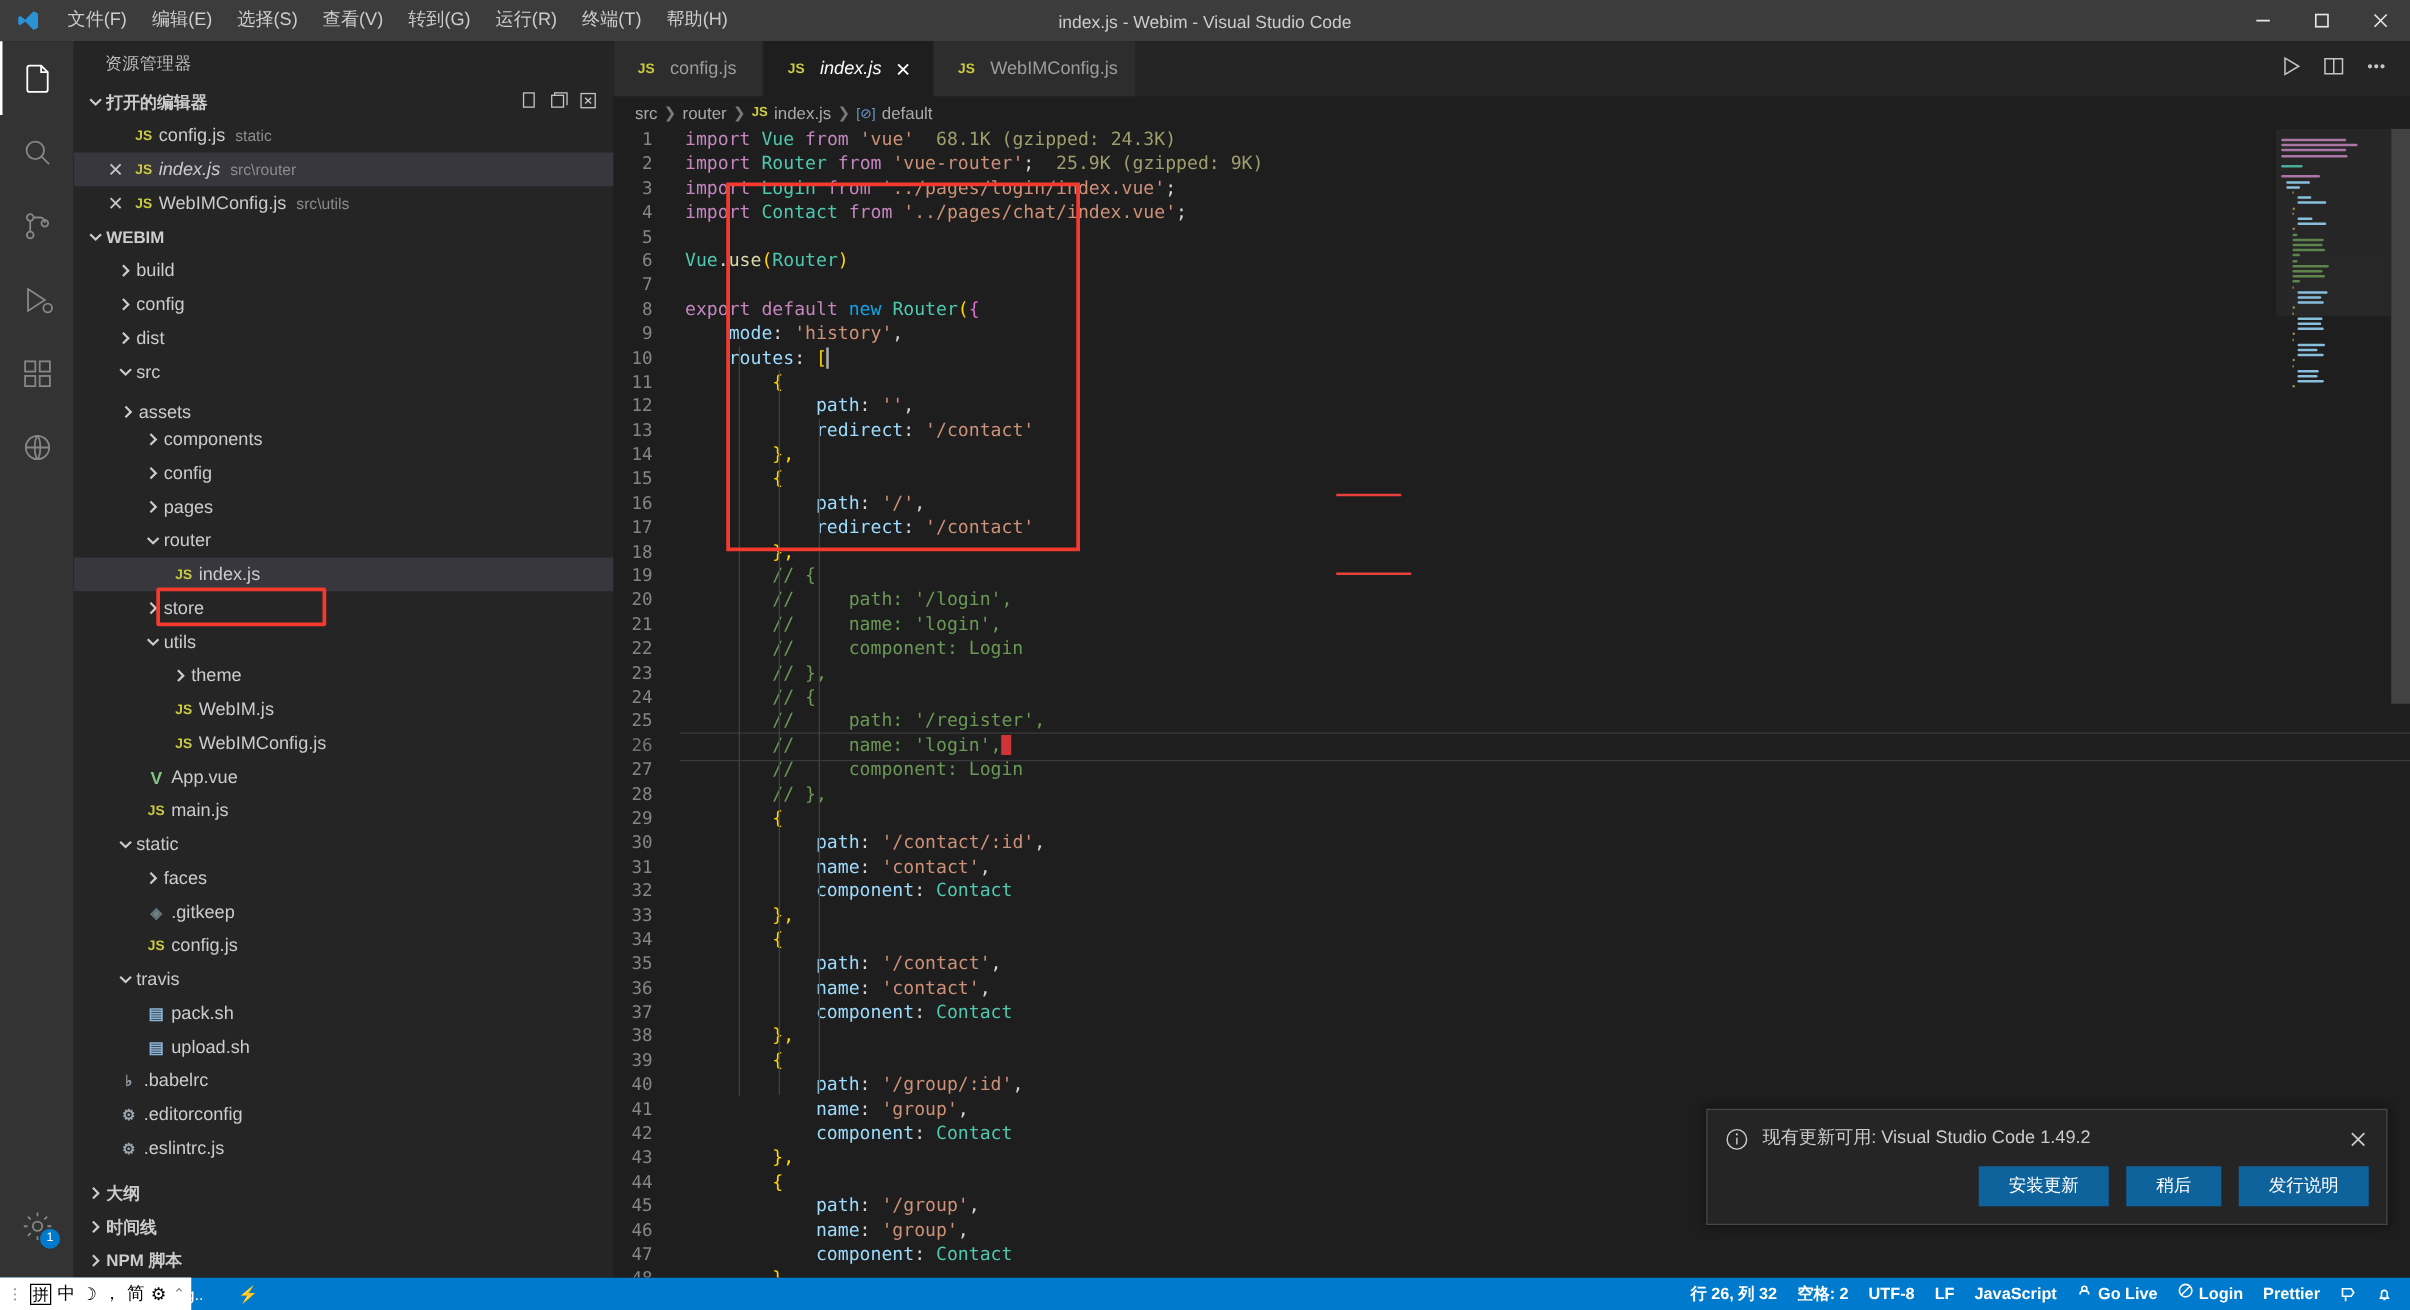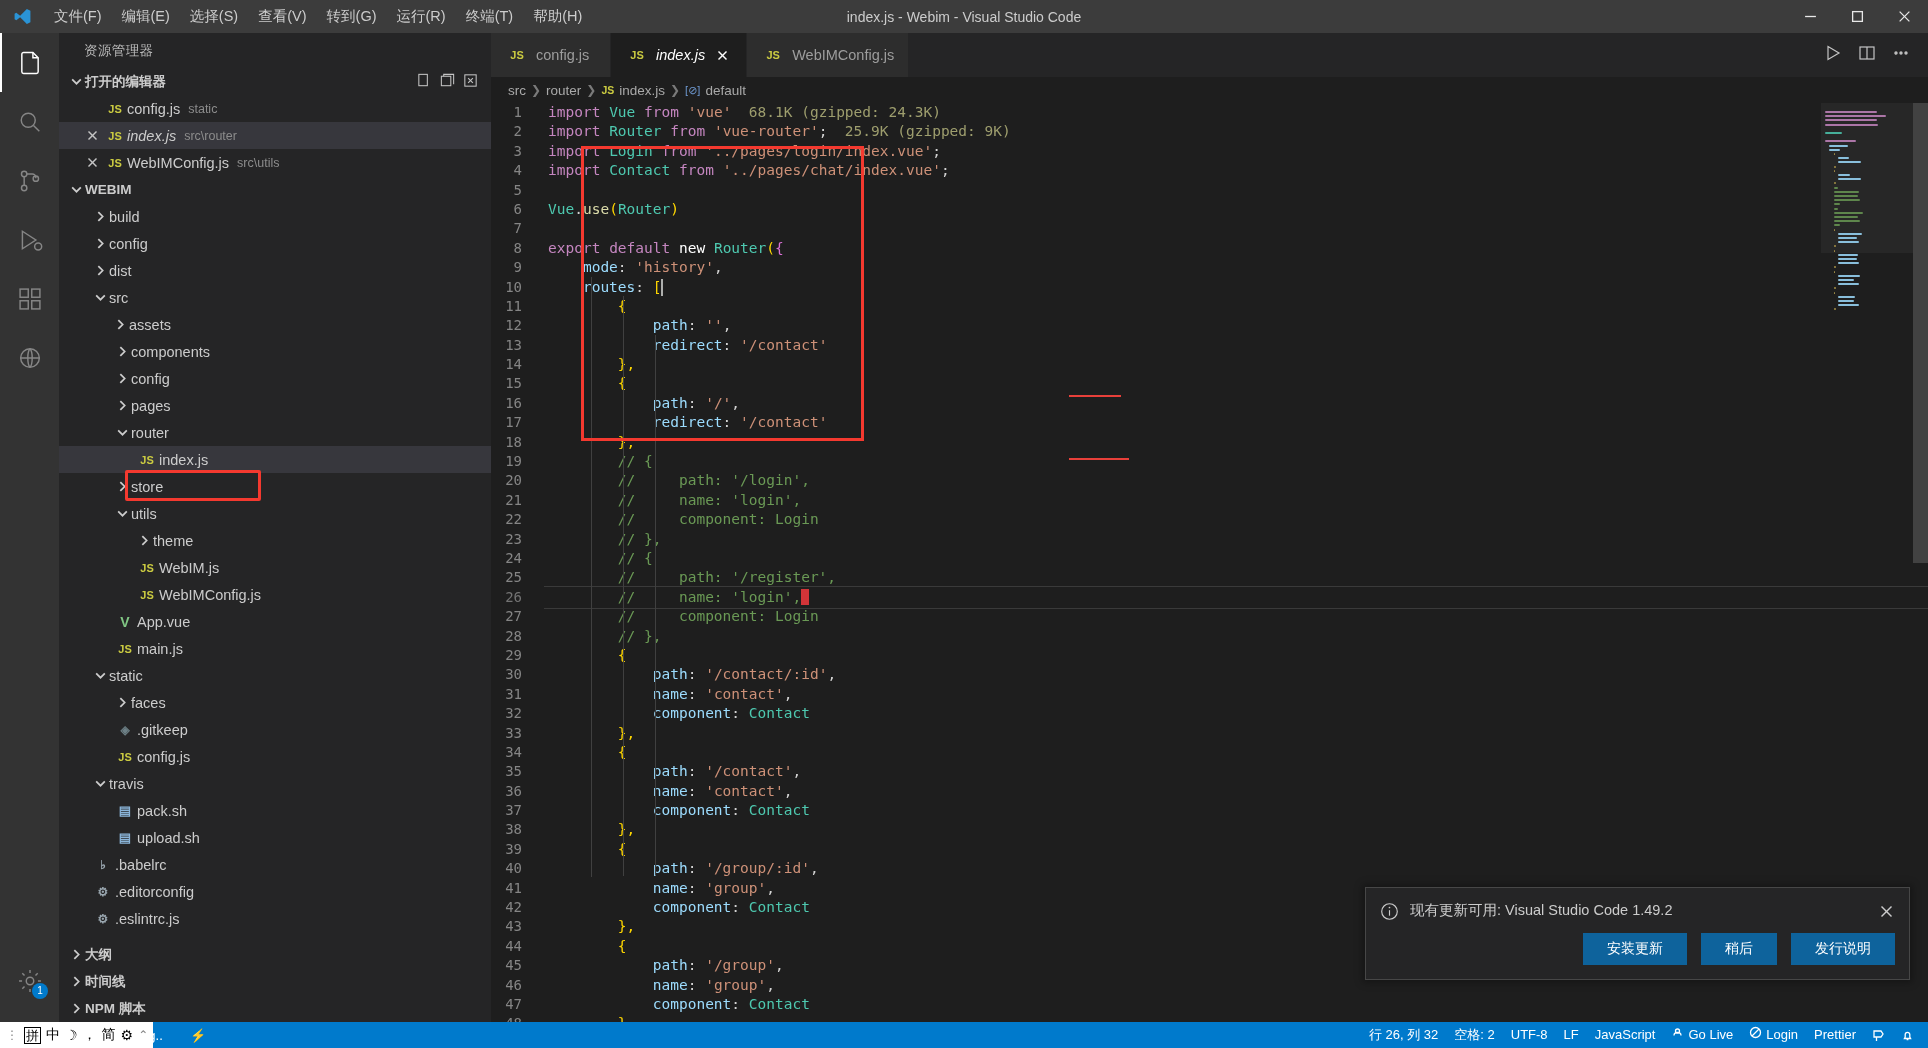--- a/index.html
+++ b/index.html
@@ -90,21 +90,21 @@
     font-family:"DejaVu Sans Mono","Liberation Mono",monospace; font-size:14.5px; line-height:19.4px; }
   .code-rows { position:absolute; top:0; left:0; right:0; }
   .crow { display:flex; height:19.4px; align-items:center; white-space:pre; }
   .lnum { width:57px; text-align:right; padding-right:26px; color:#858585; flex:0 0 57px; font-size:14px; }
   .lnum.cur { color:#737373; }
   .ctext { flex:1; position:relative; }
   .crow.current-line .ctext::before { content:""; position:absolute; left:-4px; right:0; top:-2px; bottom:-2px;
     border-top:1px solid #3a3a3a; border-bottom:1px solid #3a3a3a; }
   
   .kw { color:#c586c0; }   
-  .kw2{ color:#ffffff; }   
+  .kw2{ color:#0ea5e9; }   
   .id { color:#9cdcfe; }   
   .cls{ color:#4ec9b0; }   
   .str{ color:#ce9178; }   
   .cmt{ color:#6a9955; }   
   .pun{ color:#d4d4d4; }
   .brk{ color:#ffd700; }
   .brk2{ color:#da70d6; }
   .fn { color:#dcdcaa; }
   .imp{ color:#9e9e6e; }   
   .indent-guide { position:absolute; top:0; bottom:0; width:1px; background:#404040; }
@@ -131,21 +131,21 @@
   .notif-close { width:22px; height:20px; display:flex; align-items:center; justify-content:center; color:#cccccc; }
   .notif-close svg { width:13px; height:13px; stroke:currentColor; stroke-width:1.4; fill:none; }
   .notif-btns { display:flex; justify-content:flex-end; gap:14px; padding:4px 14px 14px; }
   .nbtn { background:#0e639c; color:#ffffff; font-size:14px; padding:7px 24px; border:none;
     font-family:"Liberation Sans",sans-serif; cursor:pointer; }
 
   
   .statusbar { height:26px; background:#007acc; display:flex; align-items:center;
     font-size:13px; color:#ffffff; flex:0 0 26px; }
   .sb-left { display:flex; align-items:center; height:26px; }
-  .sb-right { margin-left:auto; display:flex; height:26px; padding-right:6px; }
+  .sb-right { margin-left:auto; display:flex; height:26px; padding-right:6px;font-weight:bold; }
   .sb-cell { padding:0 8px; height:26px; line-height:26px; display:flex; align-items:center; gap:4px; white-space:nowrap; }
   .sb-cell svg { width:13px; height:13px; stroke:currentColor; fill:none; stroke-width:1.3; }
 
   
   .ime { position:absolute; left:0; bottom:0; height:26px; display:flex; align-items:center;
     background:#ffffff; color:#000; font-size:14px; padding:0 4px 0 6px; gap:5px; z-index:30; }
   .ime .dots { color:#888; font-size:12px; letter-spacing:1px; }
   .ime .boxed { border:1px solid #000; padding:0 1px; font-size:13px; line-height:15px; }
   .ime-right { position:absolute; left:129px; bottom:0; height:26px; display:flex; align-items:center;
     color:#ffffff; font-size:13px; gap:28px; padding-left:2px; z-index:29; }
@@ -336,21 +336,21 @@
             <span>dist</span>
           </div>
           <div class="row" style="padding-left: 32px;">
             <span class="twist">
               <svg viewBox="0 0 12 12">
                 <polyline points="2,4 6,8 10,4"></polyline>
               </svg>
             </span>
             <span>src</span>
           </div>
-          <div class="row" style="padding-left: 52px;">
+          <div class="row" style="padding-left: 34px; align-items: flex-end;">
             <span class="twist">
               <svg viewBox="0 0 12 12">
                 <polyline points="4,2 8,6 4,10"></polyline>
               </svg>
             </span>
             <span>assets</span>
           </div>
           <div class="row" style="padding-left: 54px;">
             <span class="twist">
               <svg viewBox="0 0 12 12">

